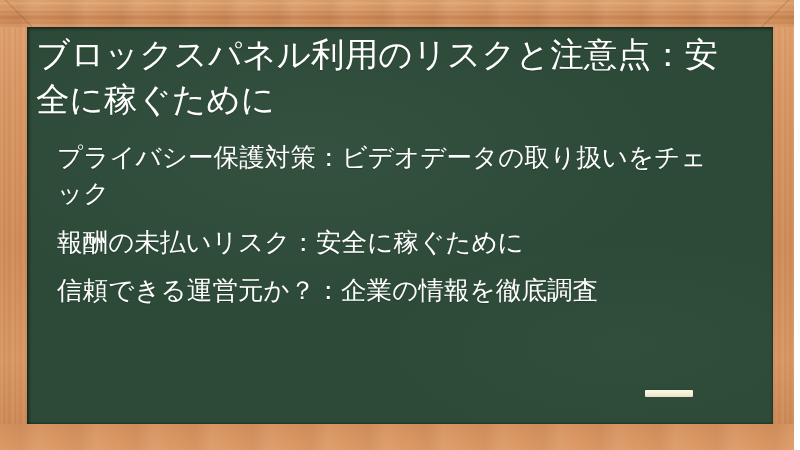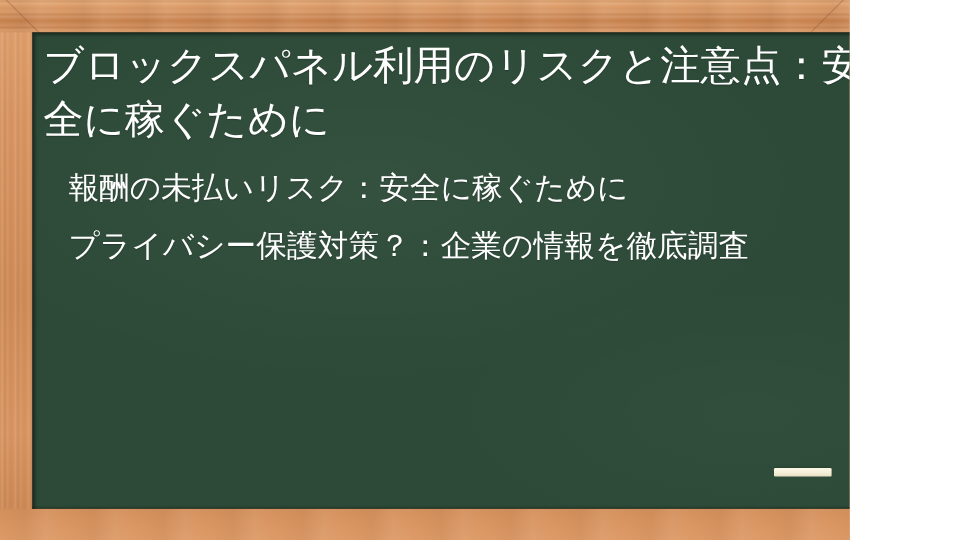--- a/index.html
+++ b/index.html
@@ -6,21 +6,21 @@
     margin: 0;
     padding: 0;
     background: #ffffff;
   }
   body {
     font-family: "DejaVu Sans", "Liberation Sans", sans-serif;
   }
 
   .screenshot {
     position: relative;
-    width: 708px;
+    width: 794px;
     height: 450px;
     overflow: hidden;
     background: #d89460;
   }
 
   
   .frame {
     position: absolute;
     inset: 0;
     background:
@@ -161,22 +161,23 @@
   <div class="frame-bottom"></div>
   <div class="mitre mitre-tl"></div>
   <div class="mitre mitre-tr"></div>
 
   <div class="board">
     <div class="board-inner">
 
       <h1 class="title">ブロックスパネル利用のリスクと注意点：安全に稼ぐために</h1>
 
       <ul class="list">
+        <li class="list-item">プライバシー保護対策：ビデオデータの取り扱いをチェック</li>
         <li class="list-item">報酬の未払いリスク：安全に稼ぐために</li>
-        <li class="list-item">プライバシー保護対策？：企業の情報を徹底調査</li>
+        <li class="list-item">信頼できる運営元か？：企業の情報を徹底調査</li>
       </ul>
 
     </div>
   </div>
 
   <div class="chalk-stick"></div>
 
 </div>
 
 </body></html>

